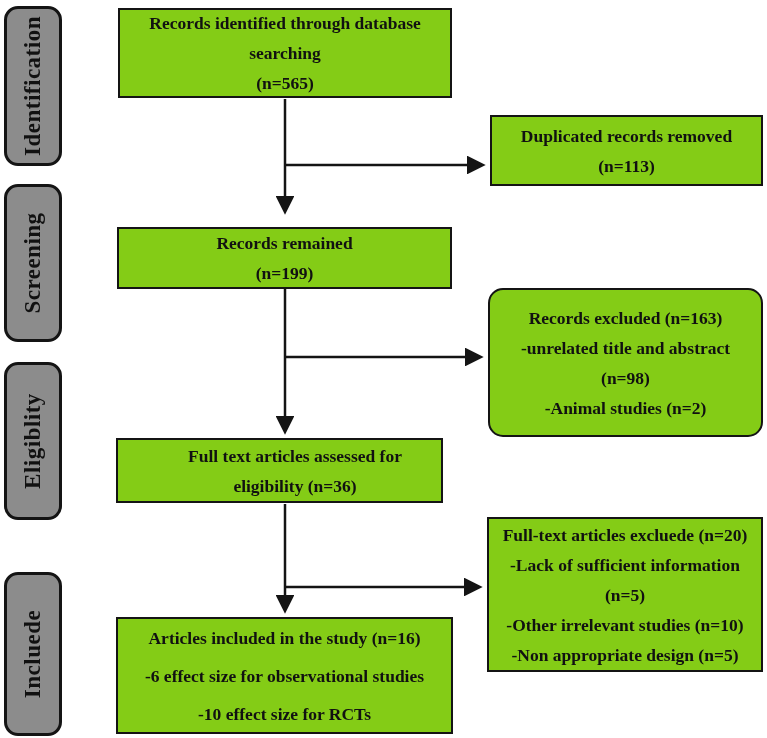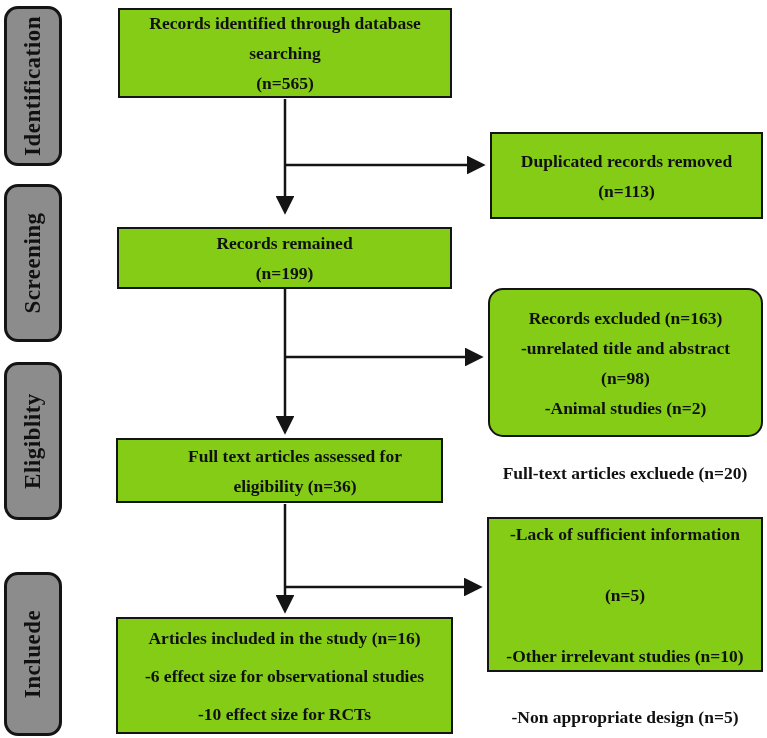--- a/index.html
+++ b/index.html
@@ -50,25 +50,25 @@
     color: #111111;
   }
   .box .line { line-height: 30px; white-space: nowrap; }
   .box7 .line { line-height: 38px; }
   
   .stage1 { left: 4px;   top: 6px;   width: 58px; height: 160px; }
   .stage2 { left: 4px;   top: 184px; width: 58px; height: 158px; }
   .stage3 { left: 4px;   top: 362px; width: 58px; height: 158px; }
   .stage4 { left: 4px;   top: 572px; width: 58px; height: 164px; }
   .box1 { left: 118px; top: 8px;   width: 334px; height: 90px; }
-  .box2 { left: 490px; top: 132px; width: 273px; height: 87px; }
+  .box2 { left: 490px; top: 115px; width: 273px; height: 71px; }
   .box3 { left: 117px; top: 227px; width: 335px; height: 62px; text-align: right; }
   .box4 { left: 488px; top: 288px; width: 275px; height: 149px; border-radius: 15px; }
   .box5 { left: 116px; top: 438px; width: 327px; height: 65px; padding-left: 31px; }
-  .box6 { left: 487px; top: 517px; width: 276px; height: 155px; gap: 31px; }
+  .box6 { left: 487px; top: 517px; width: 276px; height: 155px; }
   .box7 { left: 116px; top: 617px; width: 337px; height: 117px; }
 </style>
 </head>
 <body>
 
 <div class="canvas">
 
   <svg class="connectors" viewBox="0 0 767 738" xmlns="http://www.w3.org/2000/svg">
     <defs>
       <marker id="arrow" viewBox="0 0 10 10" refX="7.5" refY="5" markerWidth="7.5" markerHeight="7.5" orient="auto-start-reverse">

